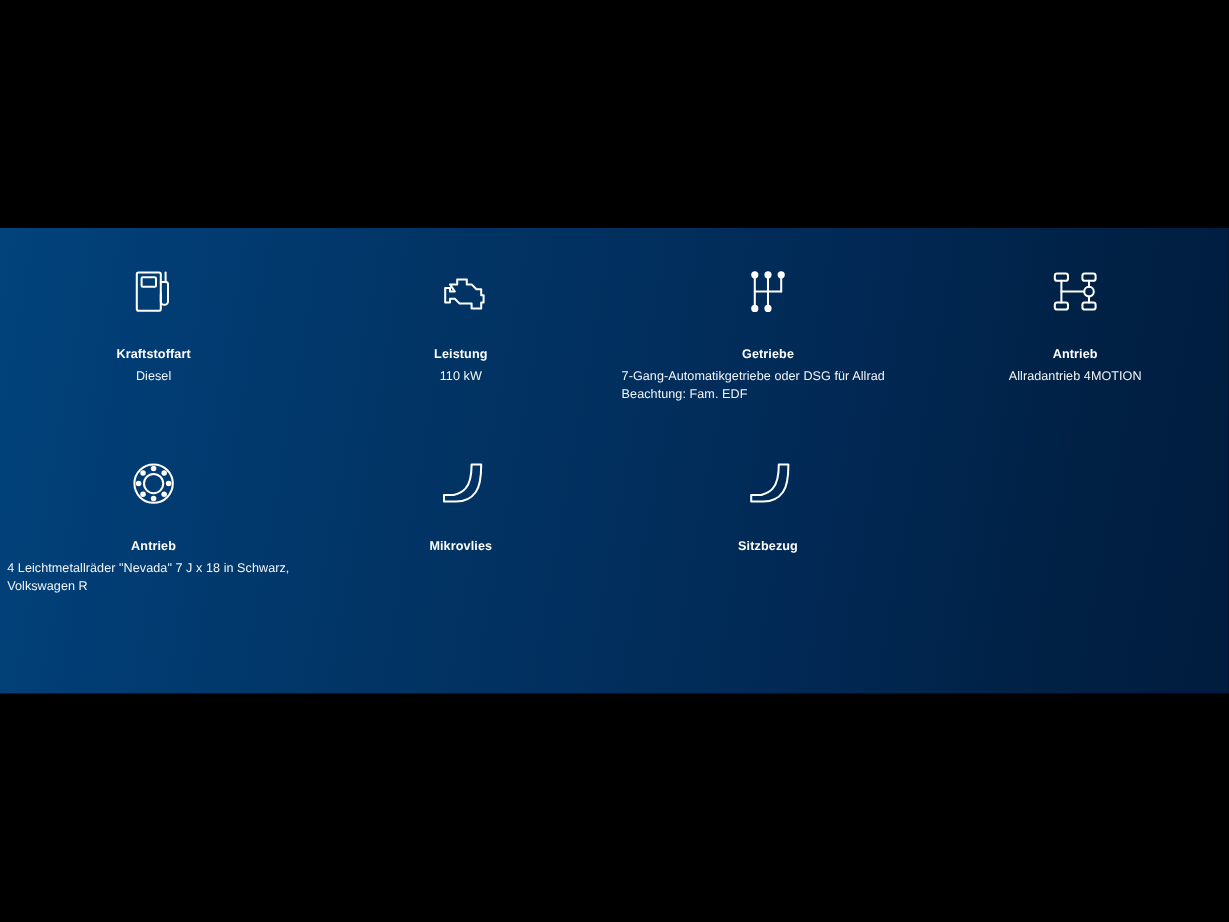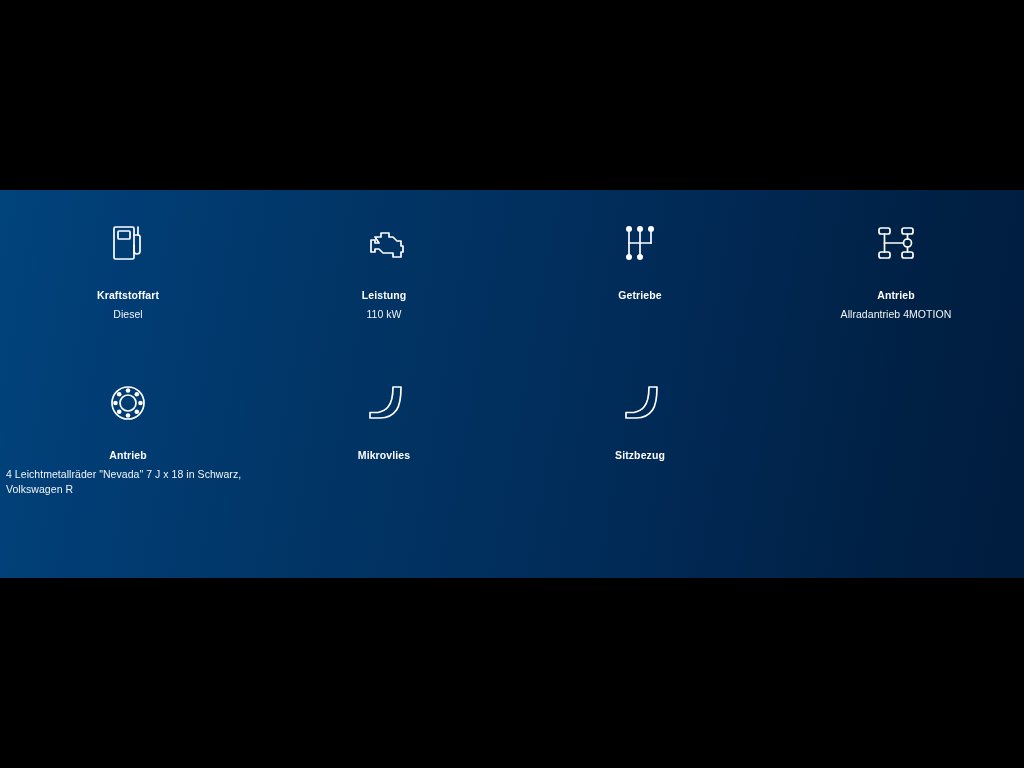--- a/index.html
+++ b/index.html
@@ -141,20 +141,21 @@
             <circle cx="29" cy="7" r="3" fill="#ffffff" stroke="none"></circle>
             <circle cx="7" cy="35" r="3" fill="#ffffff" stroke="none"></circle>
             <circle cx="18" cy="35" r="3" fill="#ffffff" stroke="none"></circle>
             <path d="M7 10 v25"></path>
             <path d="M18 10 v25"></path>
             <path d="M29 10 v11"></path>
             <path d="M7 21 h22"></path>
           </svg>
         </div>
         <div class="spec-label">Getriebe</div>
+        <div class="spec-value">7-Gang-Automatikgetriebe oder DSG für Allrad Beachtung: Fam. EDF</div>
       </div>
 
       <div class="spec-item">
         <div class="spec-icon">
           <svg width="44" height="38" viewBox="0 0 44 38" fill="none" stroke="#ffffff" stroke-width="1.7" stroke-linecap="round" stroke-linejoin="round">
             <rect x="5" y="4" width="11" height="6" rx="2"></rect>
             <rect x="28" y="4" width="11" height="6" rx="2"></rect>
             <rect x="5" y="28" width="11" height="6" rx="2"></rect>
             <rect x="28" y="28" width="11" height="6" rx="2"></rect>
             <path d="M10.5 10 v18"></path>

